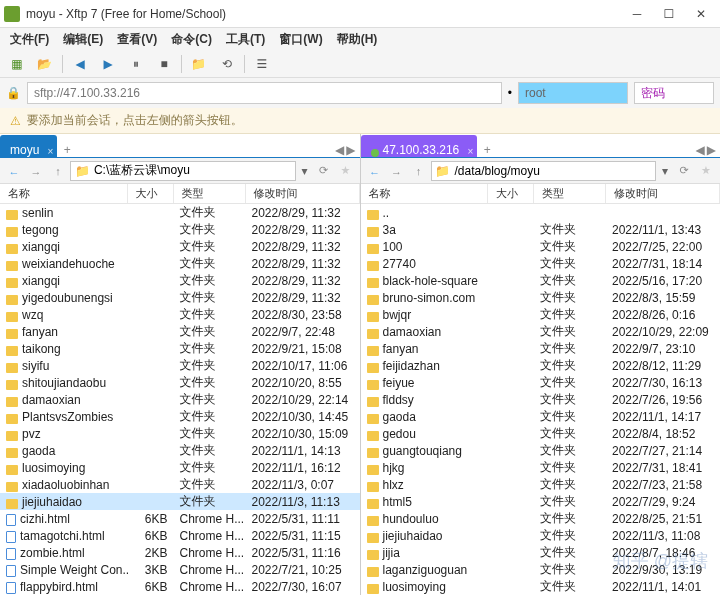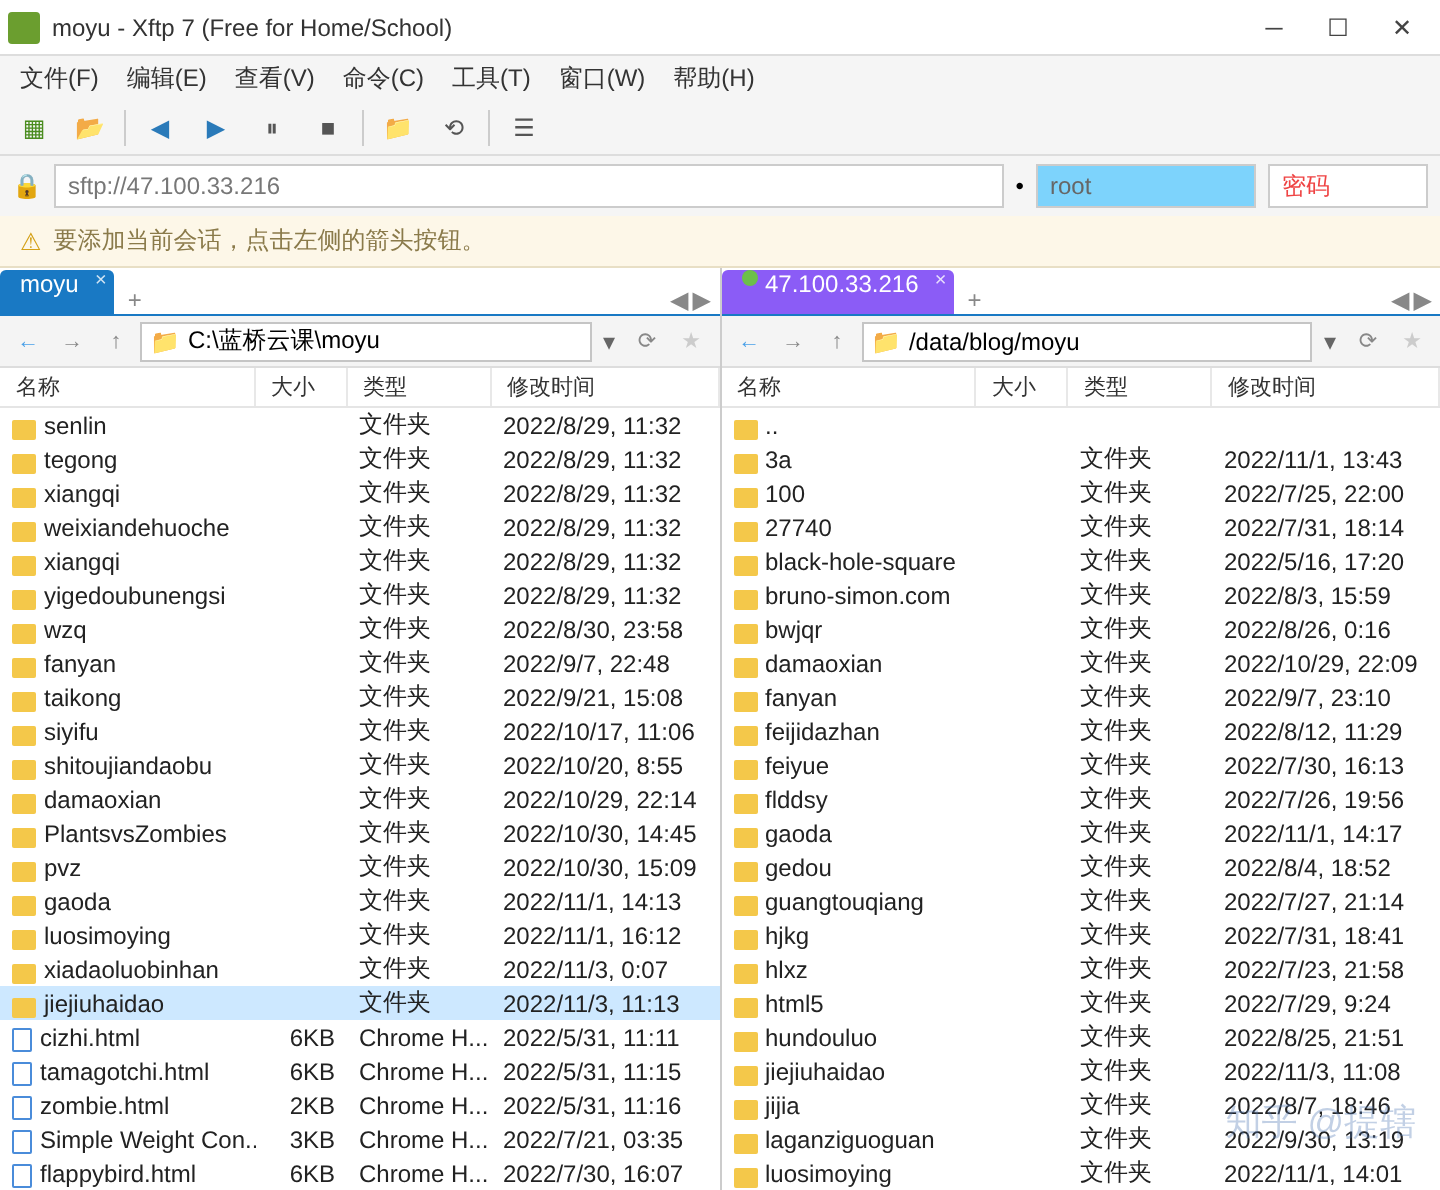--- a/index.html
+++ b/index.html
@@ -3,44 +3,44 @@
 <meta charset="utf-8">
 <style>
 * { margin: 0; padding: 0; box-sizing: border-box; font-family: "Microsoft YaHei", Tahoma, sans-serif; font-size: 12px; }
 body { width: 720px; height: 595px; background: #f0f0f0; overflow: hidden; display: flex; flex-direction: column; }
 .titlebar { height: 28px; background: #fff; display: flex; align-items: center; padding: 0 4px; border-bottom: 1px solid #ddd; }
 .titlebar .icon { width: 16px; height: 16px; background: #6b9e2f; border-radius: 2px; margin-right: 6px; }
 .titlebar .title { flex: 1; color: #333; font-size: 12px; }
 .win-btns { display: flex; gap: 2px; }
 .win-btn { width: 30px; height: 22px; display: flex; align-items: center; justify-content: center; color: #444; }
 
-.menubar { height: 22px; background: #f5f5f5; display: flex; align-items: center; padding: 0 4px; gap: 2px; }
+.menubar { height: 22px; background: #f5f5f5; display: flex; align-items: center; padding: 0 4px; gap: 2px; font-weight: bold; }
 .menu-item { padding: 2px 6px; color: #333; }
 
 .toolbar { height: 28px; background: #f5f5f5; display: flex; align-items: center; padding: 2px 6px; gap: 6px; border-bottom: 1px solid #ddd; }
 .tbtn { width: 22px; height: 22px; display: flex; align-items: center; justify-content: center; border-radius: 2px; color: #555; }
 .tbtn.green { color: #4a8c1f; }
 .tbtn.blue { color: #2a7ab9; }
 .vsep { width: 1px; height: 18px; background: #ccc; }
 
 .addressrow { height: 30px; background: #f5f5f5; display: flex; align-items: center; padding: 2px 6px; gap: 6px; }
 .address-lock { color: #e0a030; }
 .address-input { flex: 1; height: 22px; border: 1px solid #ccc; padding: 0 6px; background: #fff; color: #777; display: flex; align-items: center; }
 .user-input { width: 110px; height: 22px; border: 1px solid #ccc; padding: 0 6px; background: #7dd3fc; color: #666; display: flex; align-items: center; }
-.pw-input { width: 80px; height: 22px; border: 1px solid #ccc; padding: 0 6px; background: #fff; color: #ef4444; display: flex; align-items: center; text-align: center; }
+.pw-input { width: 80px; height: 22px; border: 1px solid #ccc; padding: 0 6px; background: #fff; color: #a21caf; display: flex; align-items: center; text-align: center; }
 
 .hintrow { height: 26px; background: #fdf7e8; display: flex; align-items: center; padding: 0 10px; color: #8a7a4a; border-bottom: 1px solid #e8dfc5; gap: 6px; }
 .hint-icon { color: #d4a017; }
 
 .panes { flex: 1; display: flex; min-height: 0; }
 .pane { flex: 1; display: flex; flex-direction: column; min-width: 0; border-left: 1px solid #ccc; }
 .pane:first-child { border-left: none; }
 
 .tabbar { height: 24px; background: #fff; display: flex; align-items: flex-end; border-bottom: 1px solid #1979c4; }
-.tab { height: 22px; padding: 0 18px 0 10px; display: flex; align-items: flex-start; font-size: 11px; position: relative; }
+.tab { height: 22px; padding: 0 18px 0 10px; display: flex; align-items: flex-end; font-size: 11px; position: relative; }
 .tab.left-active { background: #1979c4; color: #fff; border-radius: 3px 3px 0 0; }
 .tab.right-active { background: #8b5cf6; color: #fff; border-radius: 3px 3px 0 0; }
 .tab-dot { width: 8px; height: 8px; border-radius: 50%; background: #6cc04a; margin-right: 4px; }
 .tab-x { position: absolute; right: 4px; font-size: 10px; color: rgba(255,255,255,.8); }
 .tab-plus { width: 20px; text-align: center; color: #888; }
 .tab-spacer { flex: 1; }
 .tab-arrows { display: flex; gap: 2px; padding-right: 4px; color: #888; font-size: 10px; }
 
 .navrow { height: 26px; background: #f4f4f4; display: flex; align-items: center; padding: 0 4px; gap: 2px; border-bottom: 1px solid #ddd; }
 .nav-btn { width: 20px; height: 20px; display: flex; align-items: center; justify-content: center; color: #888; font-size: 11px; }
@@ -349,21 +349,21 @@
           <div class="ftype">Chrome H...</div>
           <div class="fdate">2022/5/31, 11:16</div>
         </div>
         <div class="frow">
           <div class="fname">
             <span class="fico html"></span>
             <span>Simple Weight Con...</span>
           </div>
           <div class="fsize">3KB</div>
           <div class="ftype">Chrome H...</div>
-          <div class="fdate">2022/7/21, 03:35</div>
+          <div class="fdate">2022/7/21, 10:25</div>
         </div>
         <div class="frow">
           <div class="fname">
             <span class="fico html"></span>
             <span>flappybird.html</span>
           </div>
           <div class="fsize">6KB</div>
           <div class="ftype">Chrome H...</div>
           <div class="fdate">2022/7/30, 16:07</div>
         </div>

